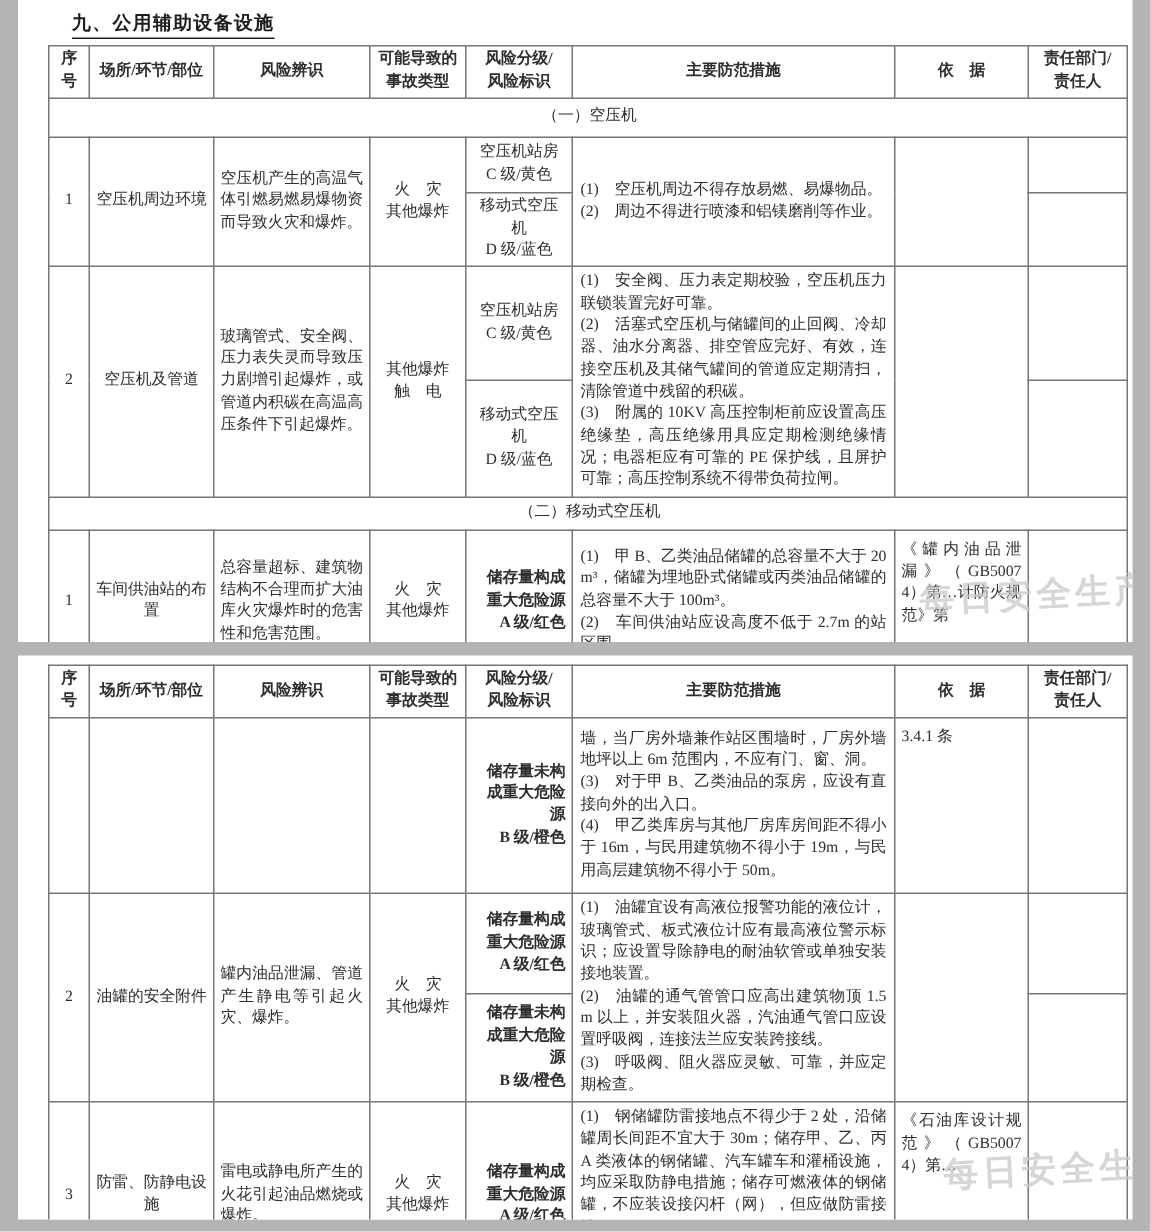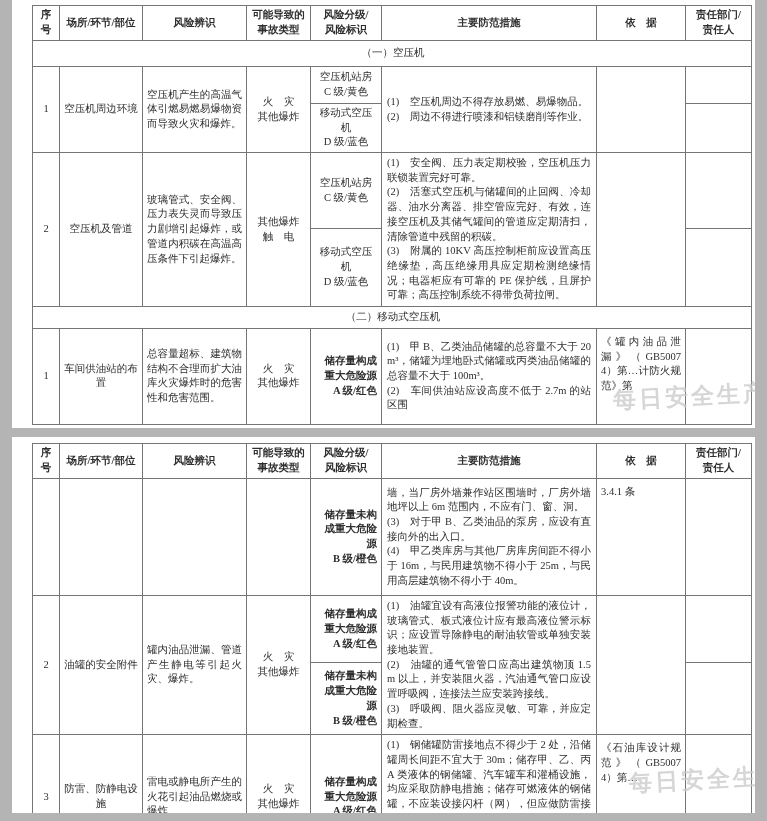--- a/index.html
+++ b/index.html
@@ -66,20 +66,21 @@
     white-space:nowrap;
     pointer-events:none;
   }
   #card1 .wm{right:-14px;bottom:16px;}
   #card2 .wm{right:-30px;bottom:18px;}
 </style>
 </head>
 <body>
 
 <div class="card" id="card1">
+  <div class="doc-title">九、公用辅助设备设施</div>
 
   <table>
     <colgroup>
       <col style="width:27px">
         <col style="width:83px">
         <col style="width:104px">
         <col style="width:64px">
       <col style="width:71px">
         <col style="width:215px">
         <col style="width:89px">
@@ -196,21 +197,21 @@
 
     <tr style="height:117px">
       <td></td>
       <td></td>
       <td></td>
       <td></td>
       <td class="lvl-left">储存量未构成重大危险源
 　B 级/橙色</td>
       <td class="meas">墙，当厂房外墙兼作站区围墙时，厂房外墙地坪以上 6m 范围内，不应有门、窗、洞。
 (3)　对于甲 B、乙类油品的泵房，应设有直接向外的出入口。
-(4)　甲乙类库房与其他厂房库房间距不得小于 16m，与民用建筑物不得小于 25m，与民用高层建筑物不得小于 40m。</td>
+(4)　甲乙类库房与其他厂房库房间距不得小于 16m，与民用建筑物不得小于 19m，与民用高层建筑物不得小于 50m。</td>
       <td class="basis">3.4.1 条</td>
       <td></td>
     </tr>
 
     <tr style="height:60px">
       <td rowspan="2" class="ctr">2</td>
       <td rowspan="2" class="ctr">油罐的安全附件</td>
       <td rowspan="2" class="just">罐内油品泄漏、管道产生静电等引起火灾、爆炸。</td>
       <td rowspan="2" class="ctr">火　灾
 其他爆炸</td>

